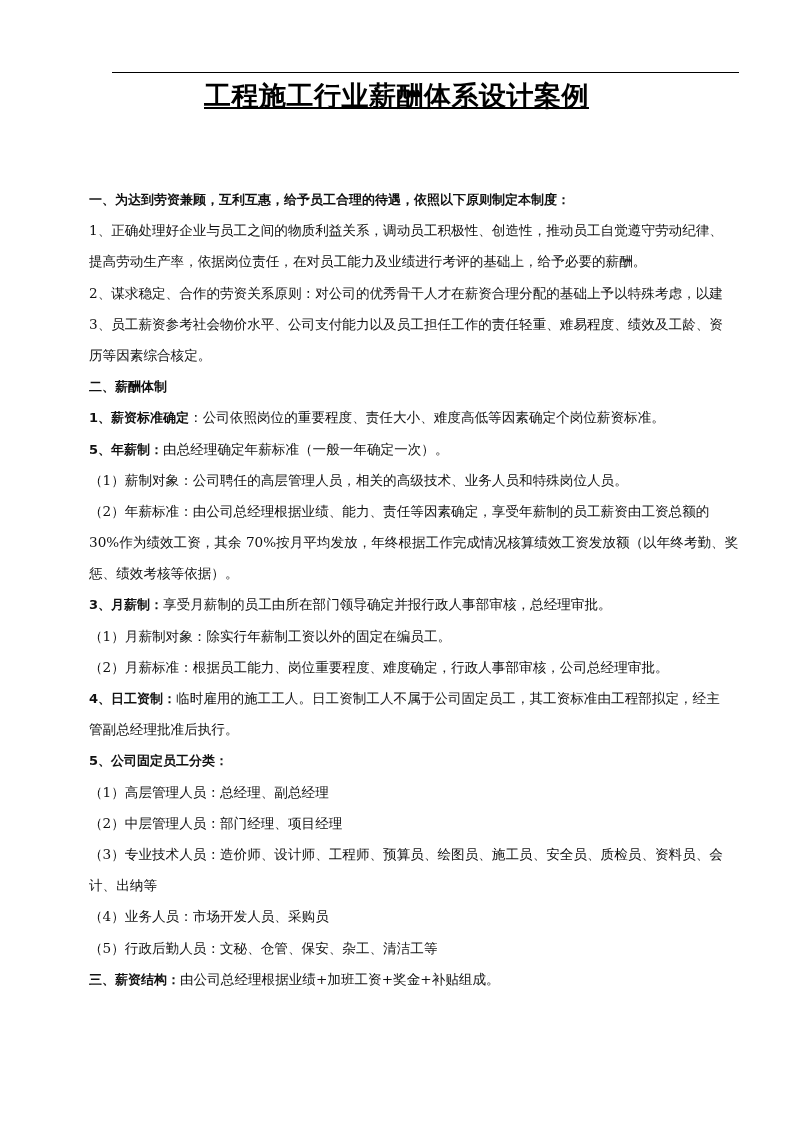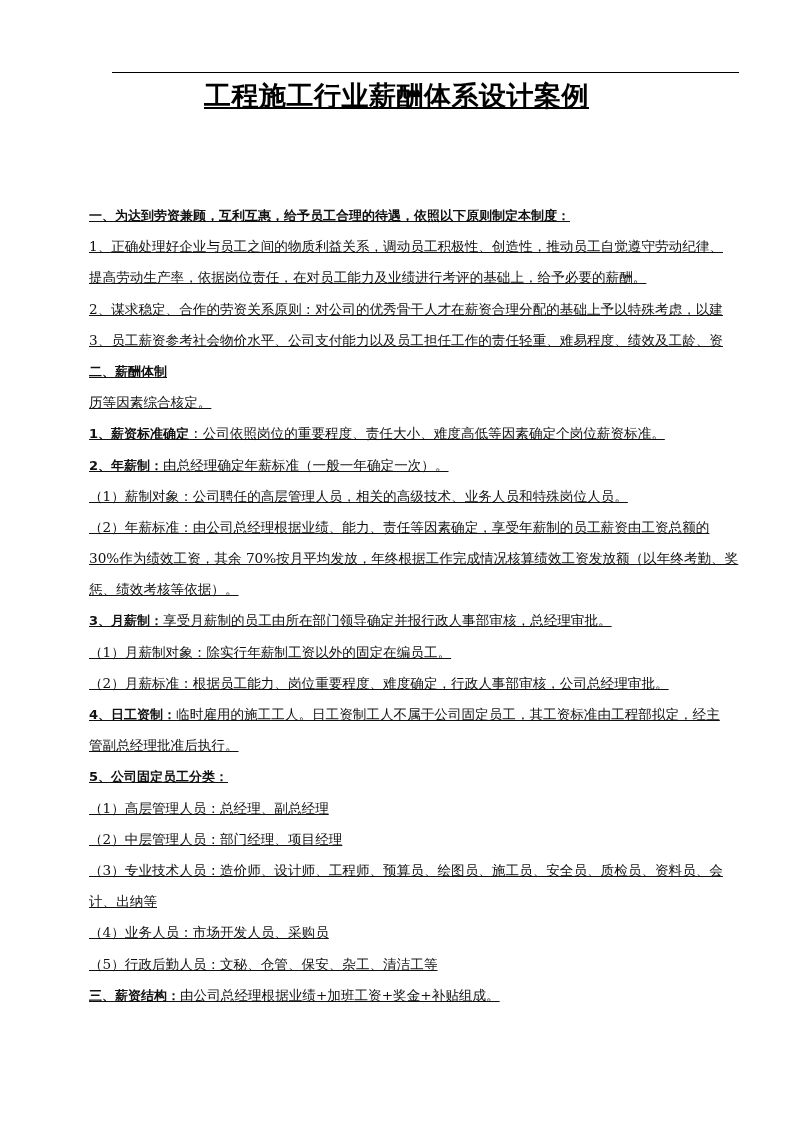--- a/index.html
+++ b/index.html
@@ -3,41 +3,41 @@
 <meta charset="utf-8">
 <style>
   html, body { margin: 0; padding: 0; background: #ffffff; }
   body { width: 793px; height: 1122px; position: relative; overflow: hidden;
          font-family: "DejaVu Serif", "Liberation Serif", serif; color: #111; }
   .rule { position: absolute; left: 112px; top: 72px; width: 627px; height: 0;
           border-top: 1px solid #000; }
   .title { position: absolute; left: 0; width: 793px; top: 78px; text-align: center;
            font-family: "DejaVu Sans", "Liberation Sans", sans-serif; font-weight: bold;
            font-size: 27px; letter-spacing: 0.5px; color: #000; text-decoration: underline; }
-  .body { position: absolute; left: 89px; top: 200px; width: 660px; text-decoration: underline; }
+  .body { position: absolute; left: 89px; top: 184px; width: 660px; }
   .line { height: 31.2px; line-height: 31.2px; font-size: 13.6px; white-space: nowrap; }
   .bold { font-family: "DejaVu Sans", "Liberation Sans", sans-serif; font-weight: bold; font-size: 13px; }
   .b { font-family: "DejaVu Sans", "Liberation Sans", sans-serif; font-weight: bold; font-size: 13px; }
 </style>
 </head>
 <body>
 
 <div class="rule"></div>
 <div class="title">工程施工行业薪酬体系设计案例</div>
 
 <div class="body">
   <div class="line bold">一、为达到劳资兼顾，互利互惠，给予员工合理的待遇，依照以下原则制定本制度：</div>
   <div class="line">1、正确处理好企业与员工之间的物质利益关系，调动员工积极性、创造性，推动员工自觉遵守劳动纪律、</div>
   <div class="line">提高劳动生产率，依据岗位责任，在对员工能力及业绩进行考评的基础上，给予必要的薪酬。</div>
   <div class="line">2、谋求稳定、合作的劳资关系原则：对公司的优秀骨干人才在薪资合理分配的基础上予以特殊考虑，以建</div>
   <div class="line">3、员工薪资参考社会物价水平、公司支付能力以及员工担任工作的责任轻重、难易程度、绩效及工龄、资</div>
+  <div class="line">历等因素综合核定。</div>
   <div class="line bold">二、薪酬体制</div>
-  <div class="line">历等因素综合核定。</div>
   <div class="line"><span class="b">1、薪资标准确定</span><span>：公司依照岗位的重要程度、责任大小、难度高低等因素确定个岗位薪资标准。</span></div>
-  <div class="line"><span class="b">2、年薪制：</span><span>由总经理确定年薪标准（一般一年确定一次）。</span></div>
+  <div class="line"><span class="b">5、年薪制：</span><span>由总经理确定年薪标准（一般一年确定一次）。</span></div>
   <div class="line">（1）薪制对象：公司聘任的高层管理人员，相关的高级技术、业务人员和特殊岗位人员。</div>
   <div class="line">（2）年薪标准：由公司总经理根据业绩、能力、责任等因素确定，享受年薪制的员工薪资由工资总额的</div>
   <div class="line">30%作为绩效工资，其余 70%按月平均发放，年终根据工作完成情况核算绩效工资发放额（以年终考勤、奖</div>
   <div class="line">惩、绩效考核等依据）。</div>
   <div class="line"><span class="b">3、月薪制：</span><span>享受月薪制的员工由所在部门领导确定并报行政人事部审核，总经理审批。</span></div>
   <div class="line">（1）月薪制对象：除实行年薪制工资以外的固定在编员工。</div>
   <div class="line">（2）月薪标准：根据员工能力、岗位重要程度、难度确定，行政人事部审核，公司总经理审批。</div>
   <div class="line"><span class="b">4、日工资制：</span><span>临时雇用的施工工人。日工资制工人不属于公司固定员工，其工资标准由工程部拟定，经主</span></div>
   <div class="line">管副总经理批准后执行。</div>
   <div class="line bold">5、公司固定员工分类：</div>

